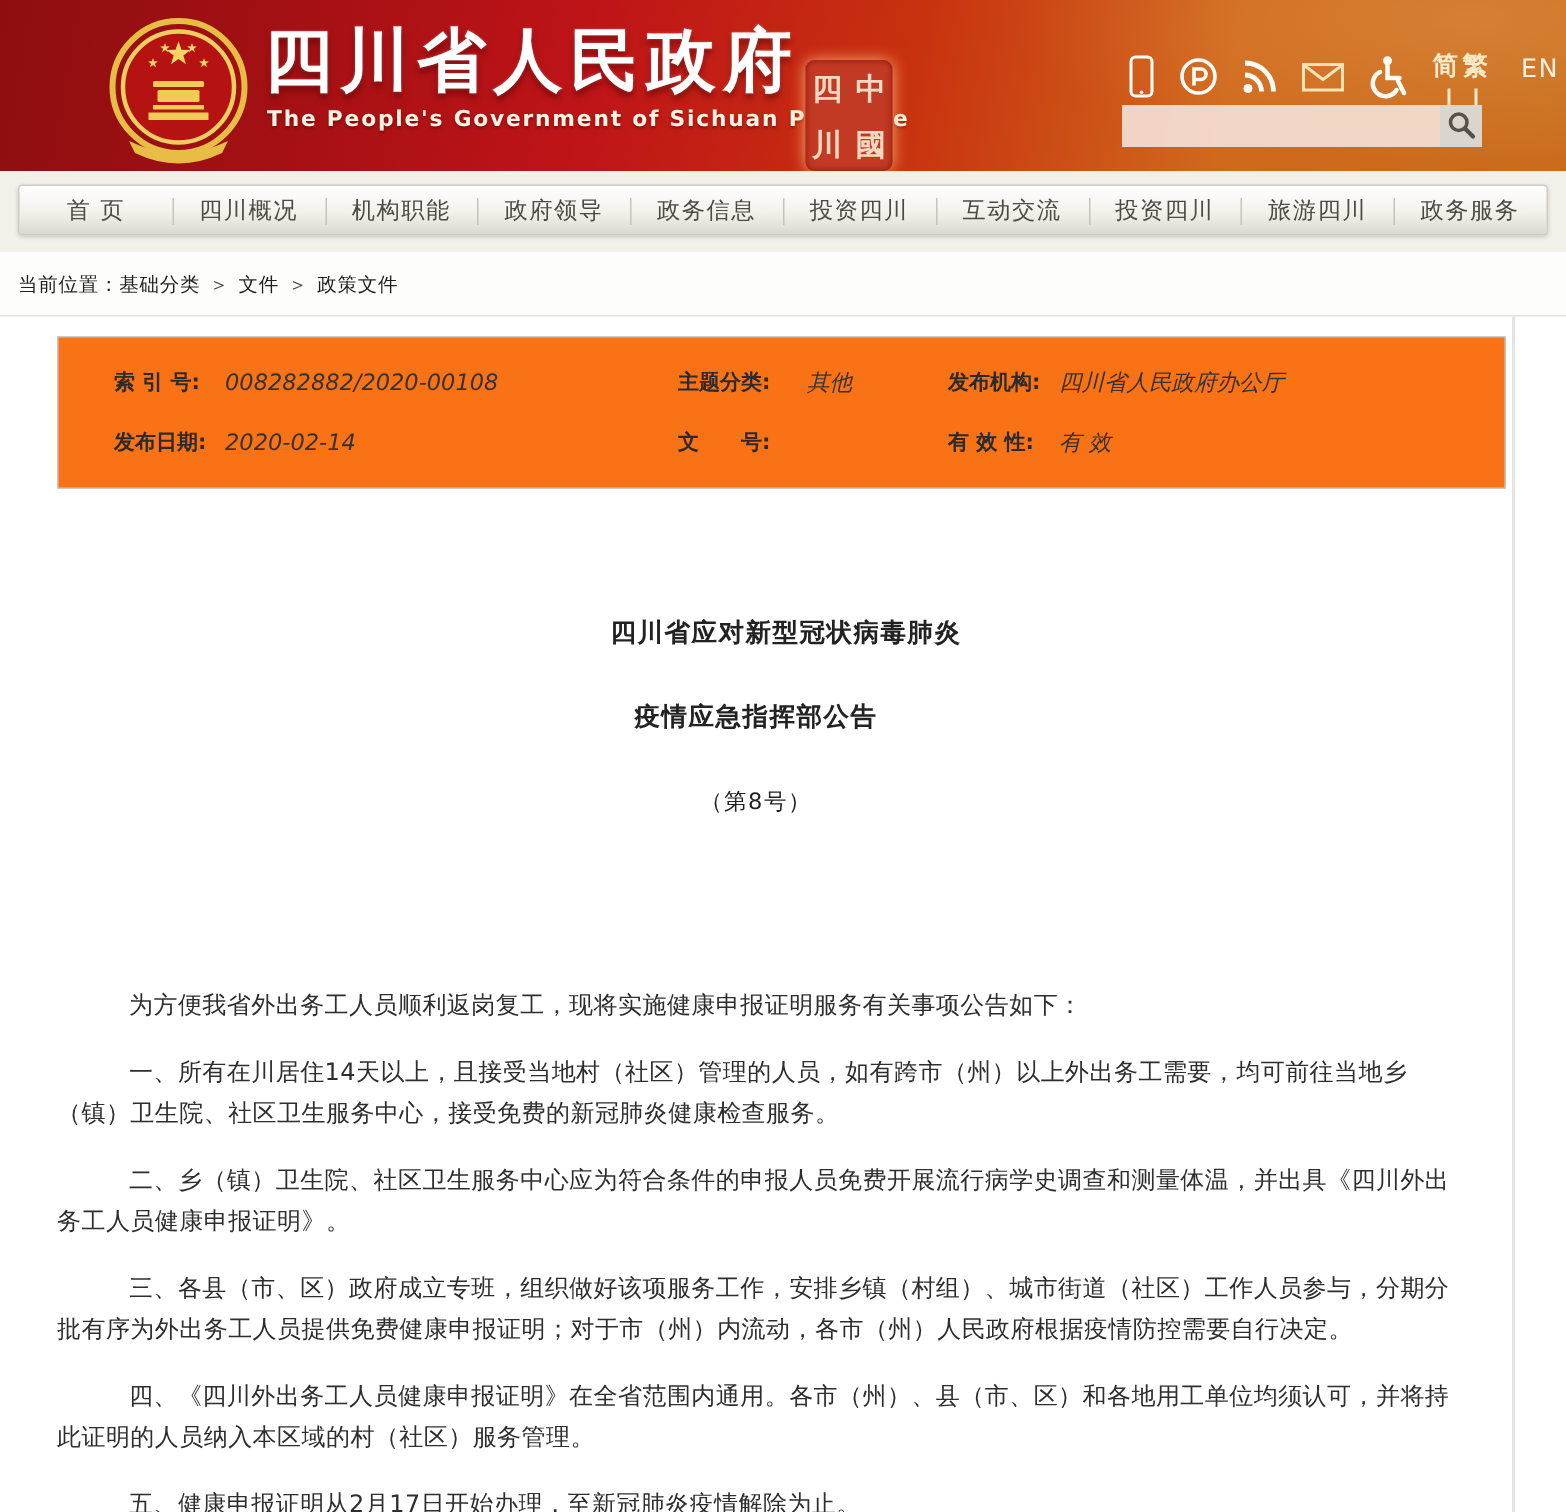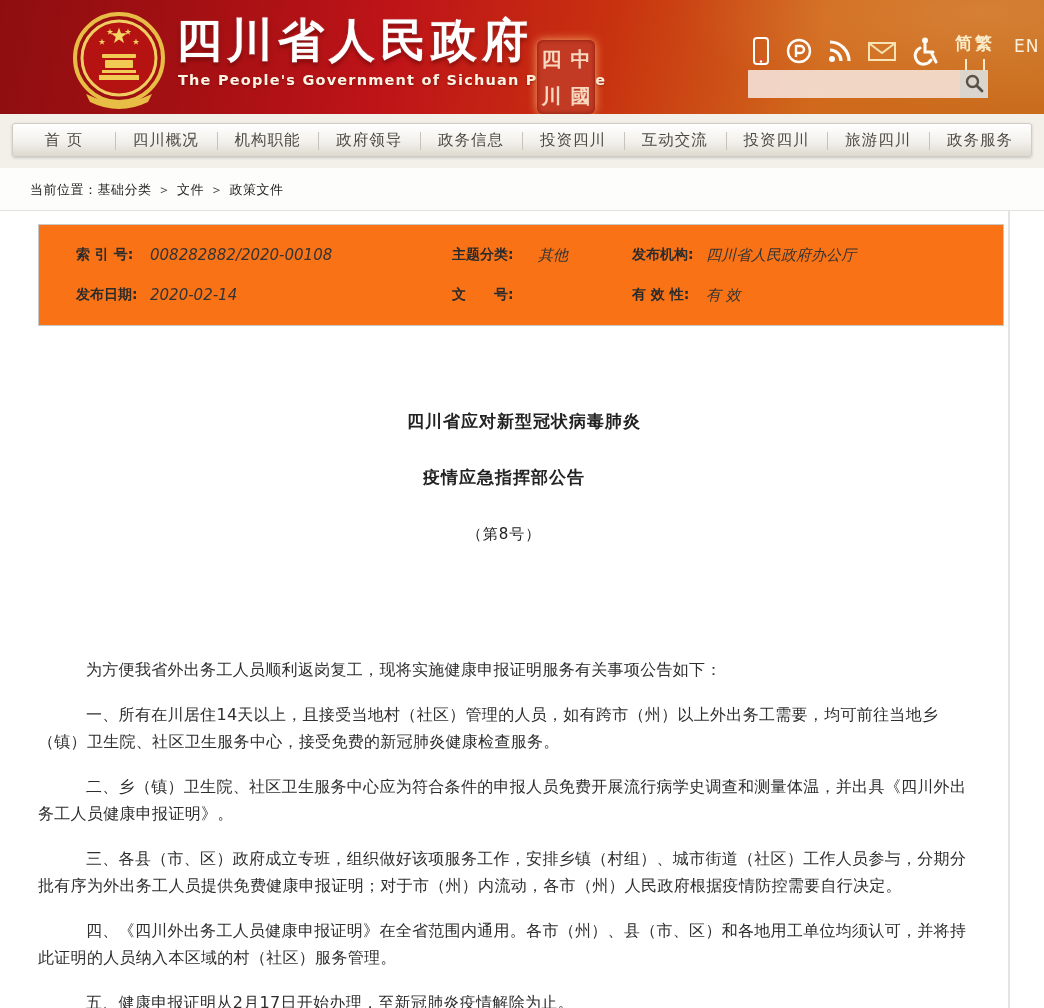--- a/index.html
+++ b/index.html
@@ -66,21 +66,21 @@
   }
   .nav-item{
     flex:1; position:relative; display:flex; align-items:center; justify-content:center;
     font-size:15.5px; color:#4c4a43; letter-spacing:1px; cursor:pointer; white-space:nowrap;
   }
   .nav-item + .nav-item::before{
     content:""; position:absolute; left:0; top:8px; width:1px; height:18px; background:#c6c3ba;
   }
   
   .breadcrumb{
-    padding:13px 0 11px 30px; font-size:13px; color:#1f1f1f; letter-spacing:.5px; background:#fdfdfb;
+    padding:13px 0 11px 12px; font-size:13px; color:#1f1f1f; letter-spacing:.5px; background:#fdfdfb;
   }
   .breadcrumb .sep{ margin:0 6px; color:#444; }
   .breadcrumb .crumb{ cursor:pointer; }
   
   .content{ border-top:1px solid #e2e2e0; background:#fff; }
   .content-inner{
     width:1010px; min-height:800px; border-right:2px solid #e4e4e2; padding-top:13px;
   }
   .meta-box{
     margin:0 4px 0 38px; border:1px solid #c9c9c7; background:#f97316;

